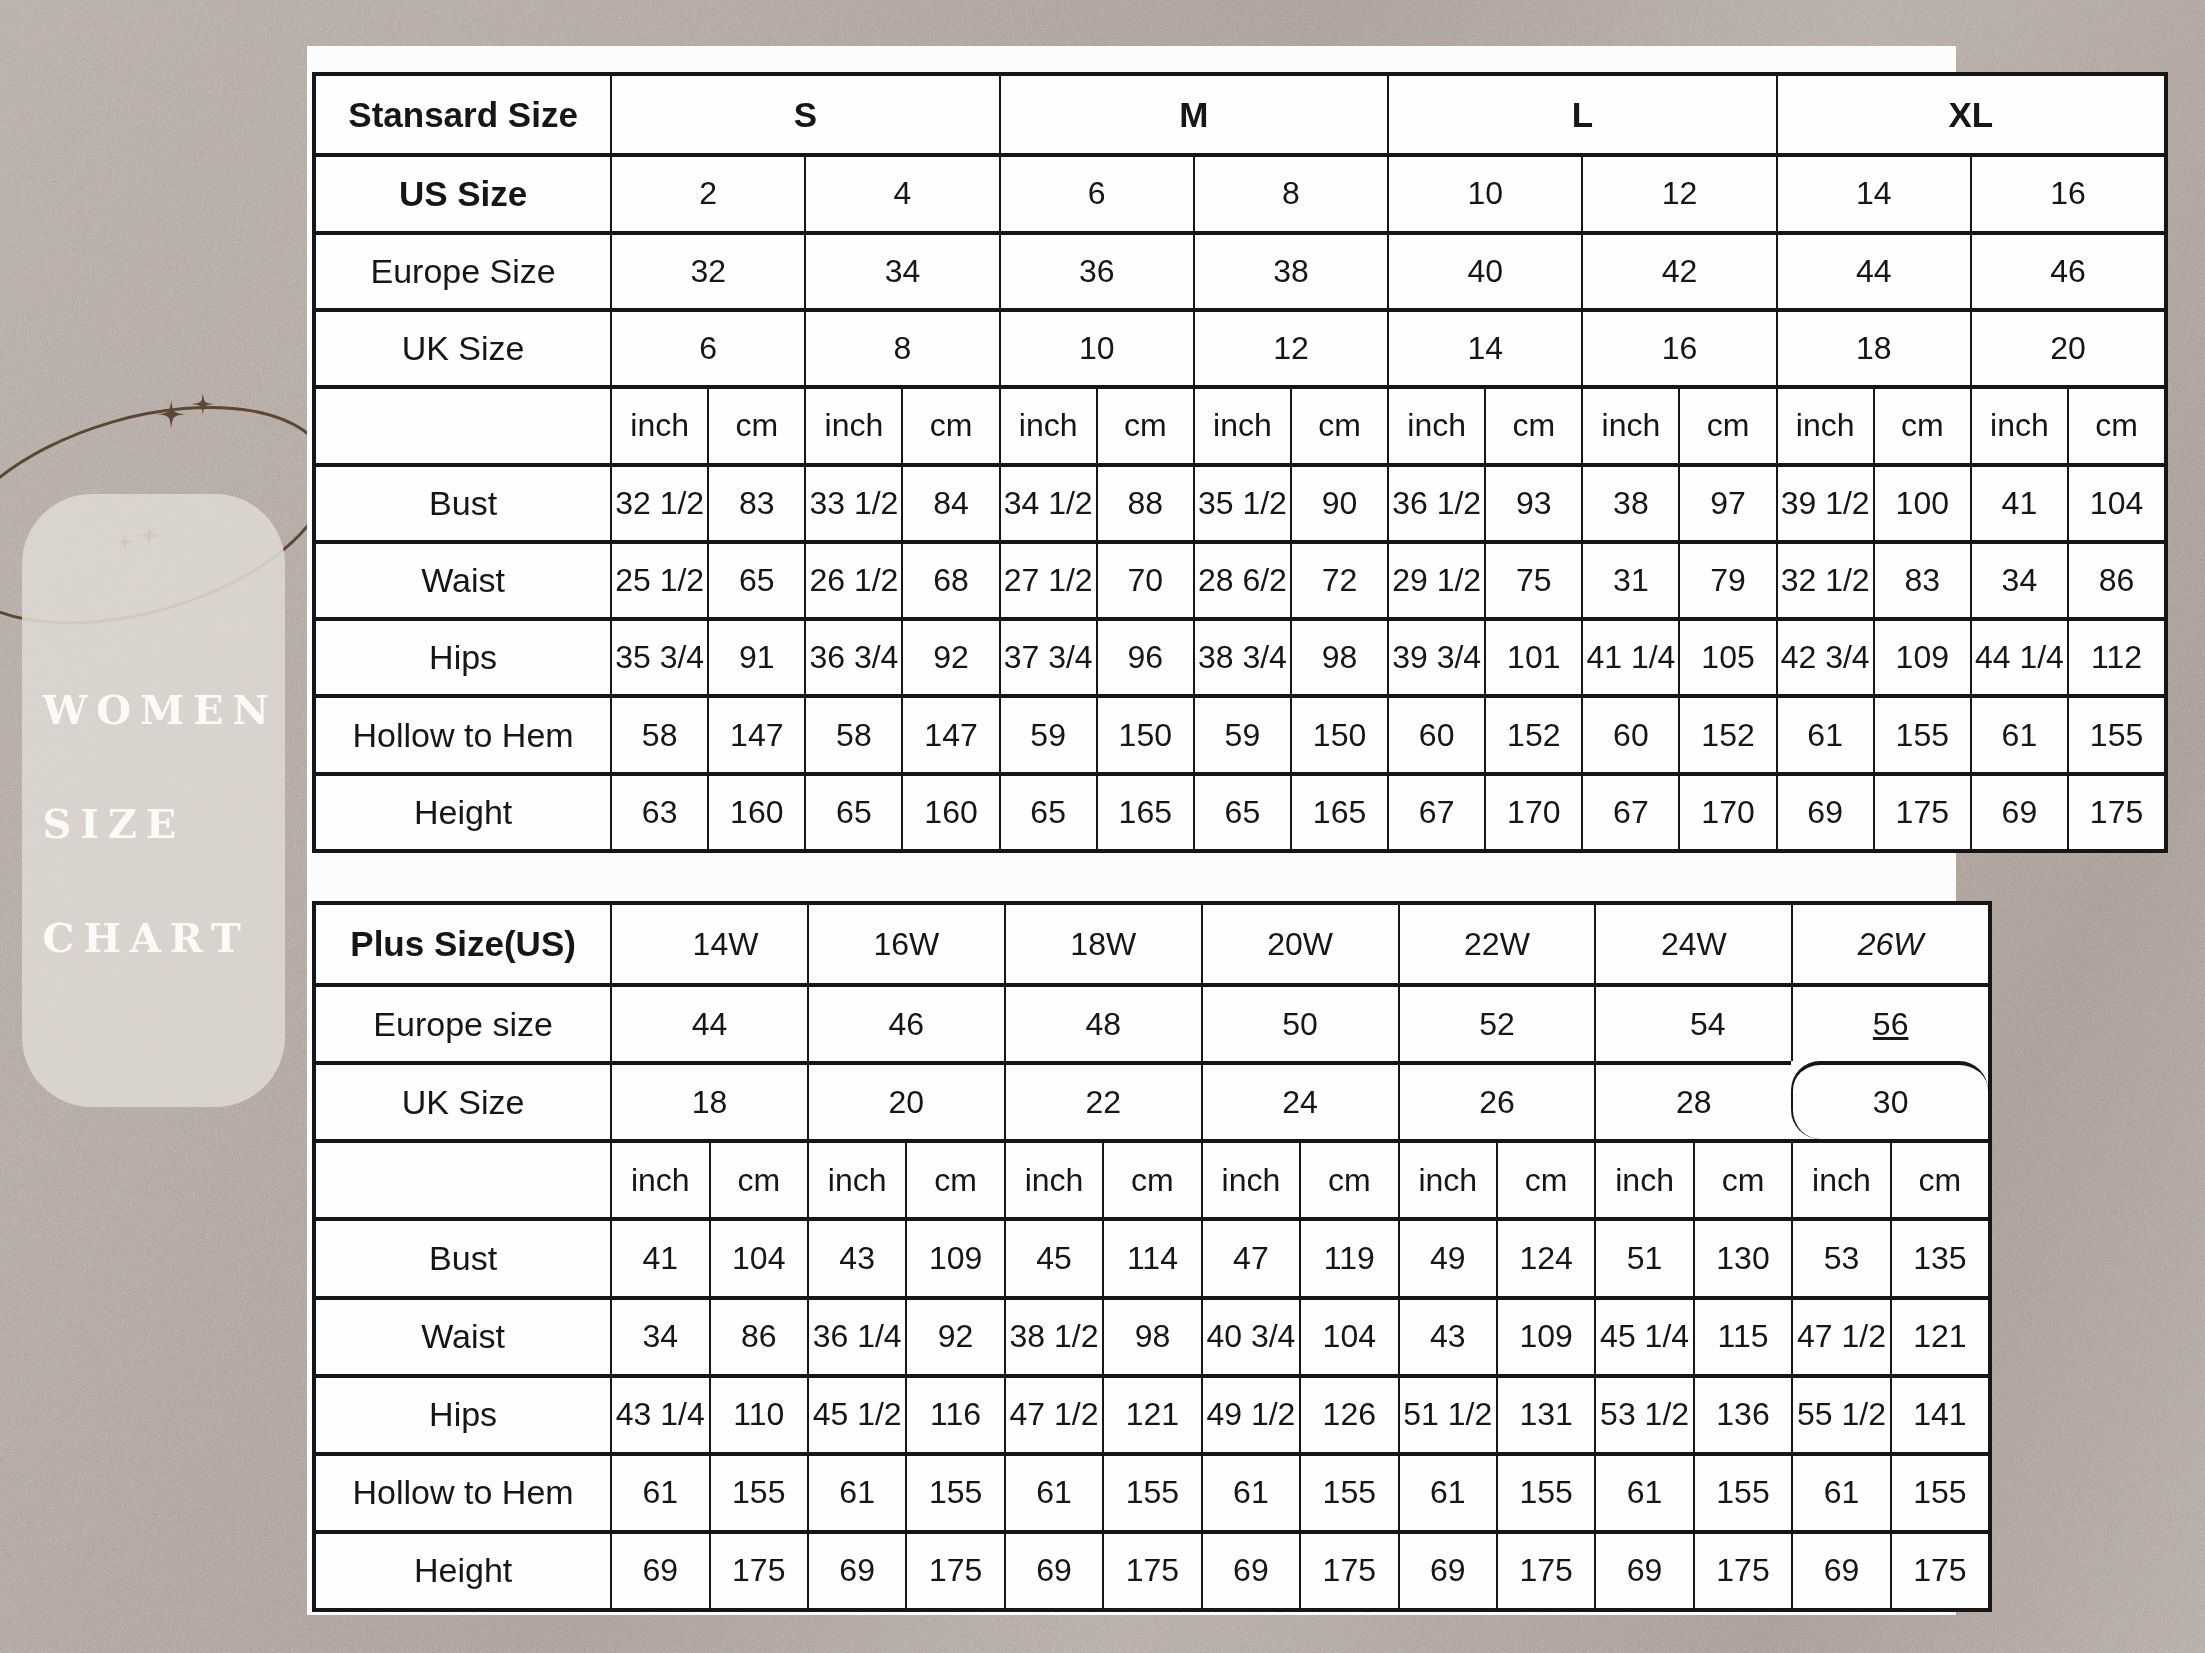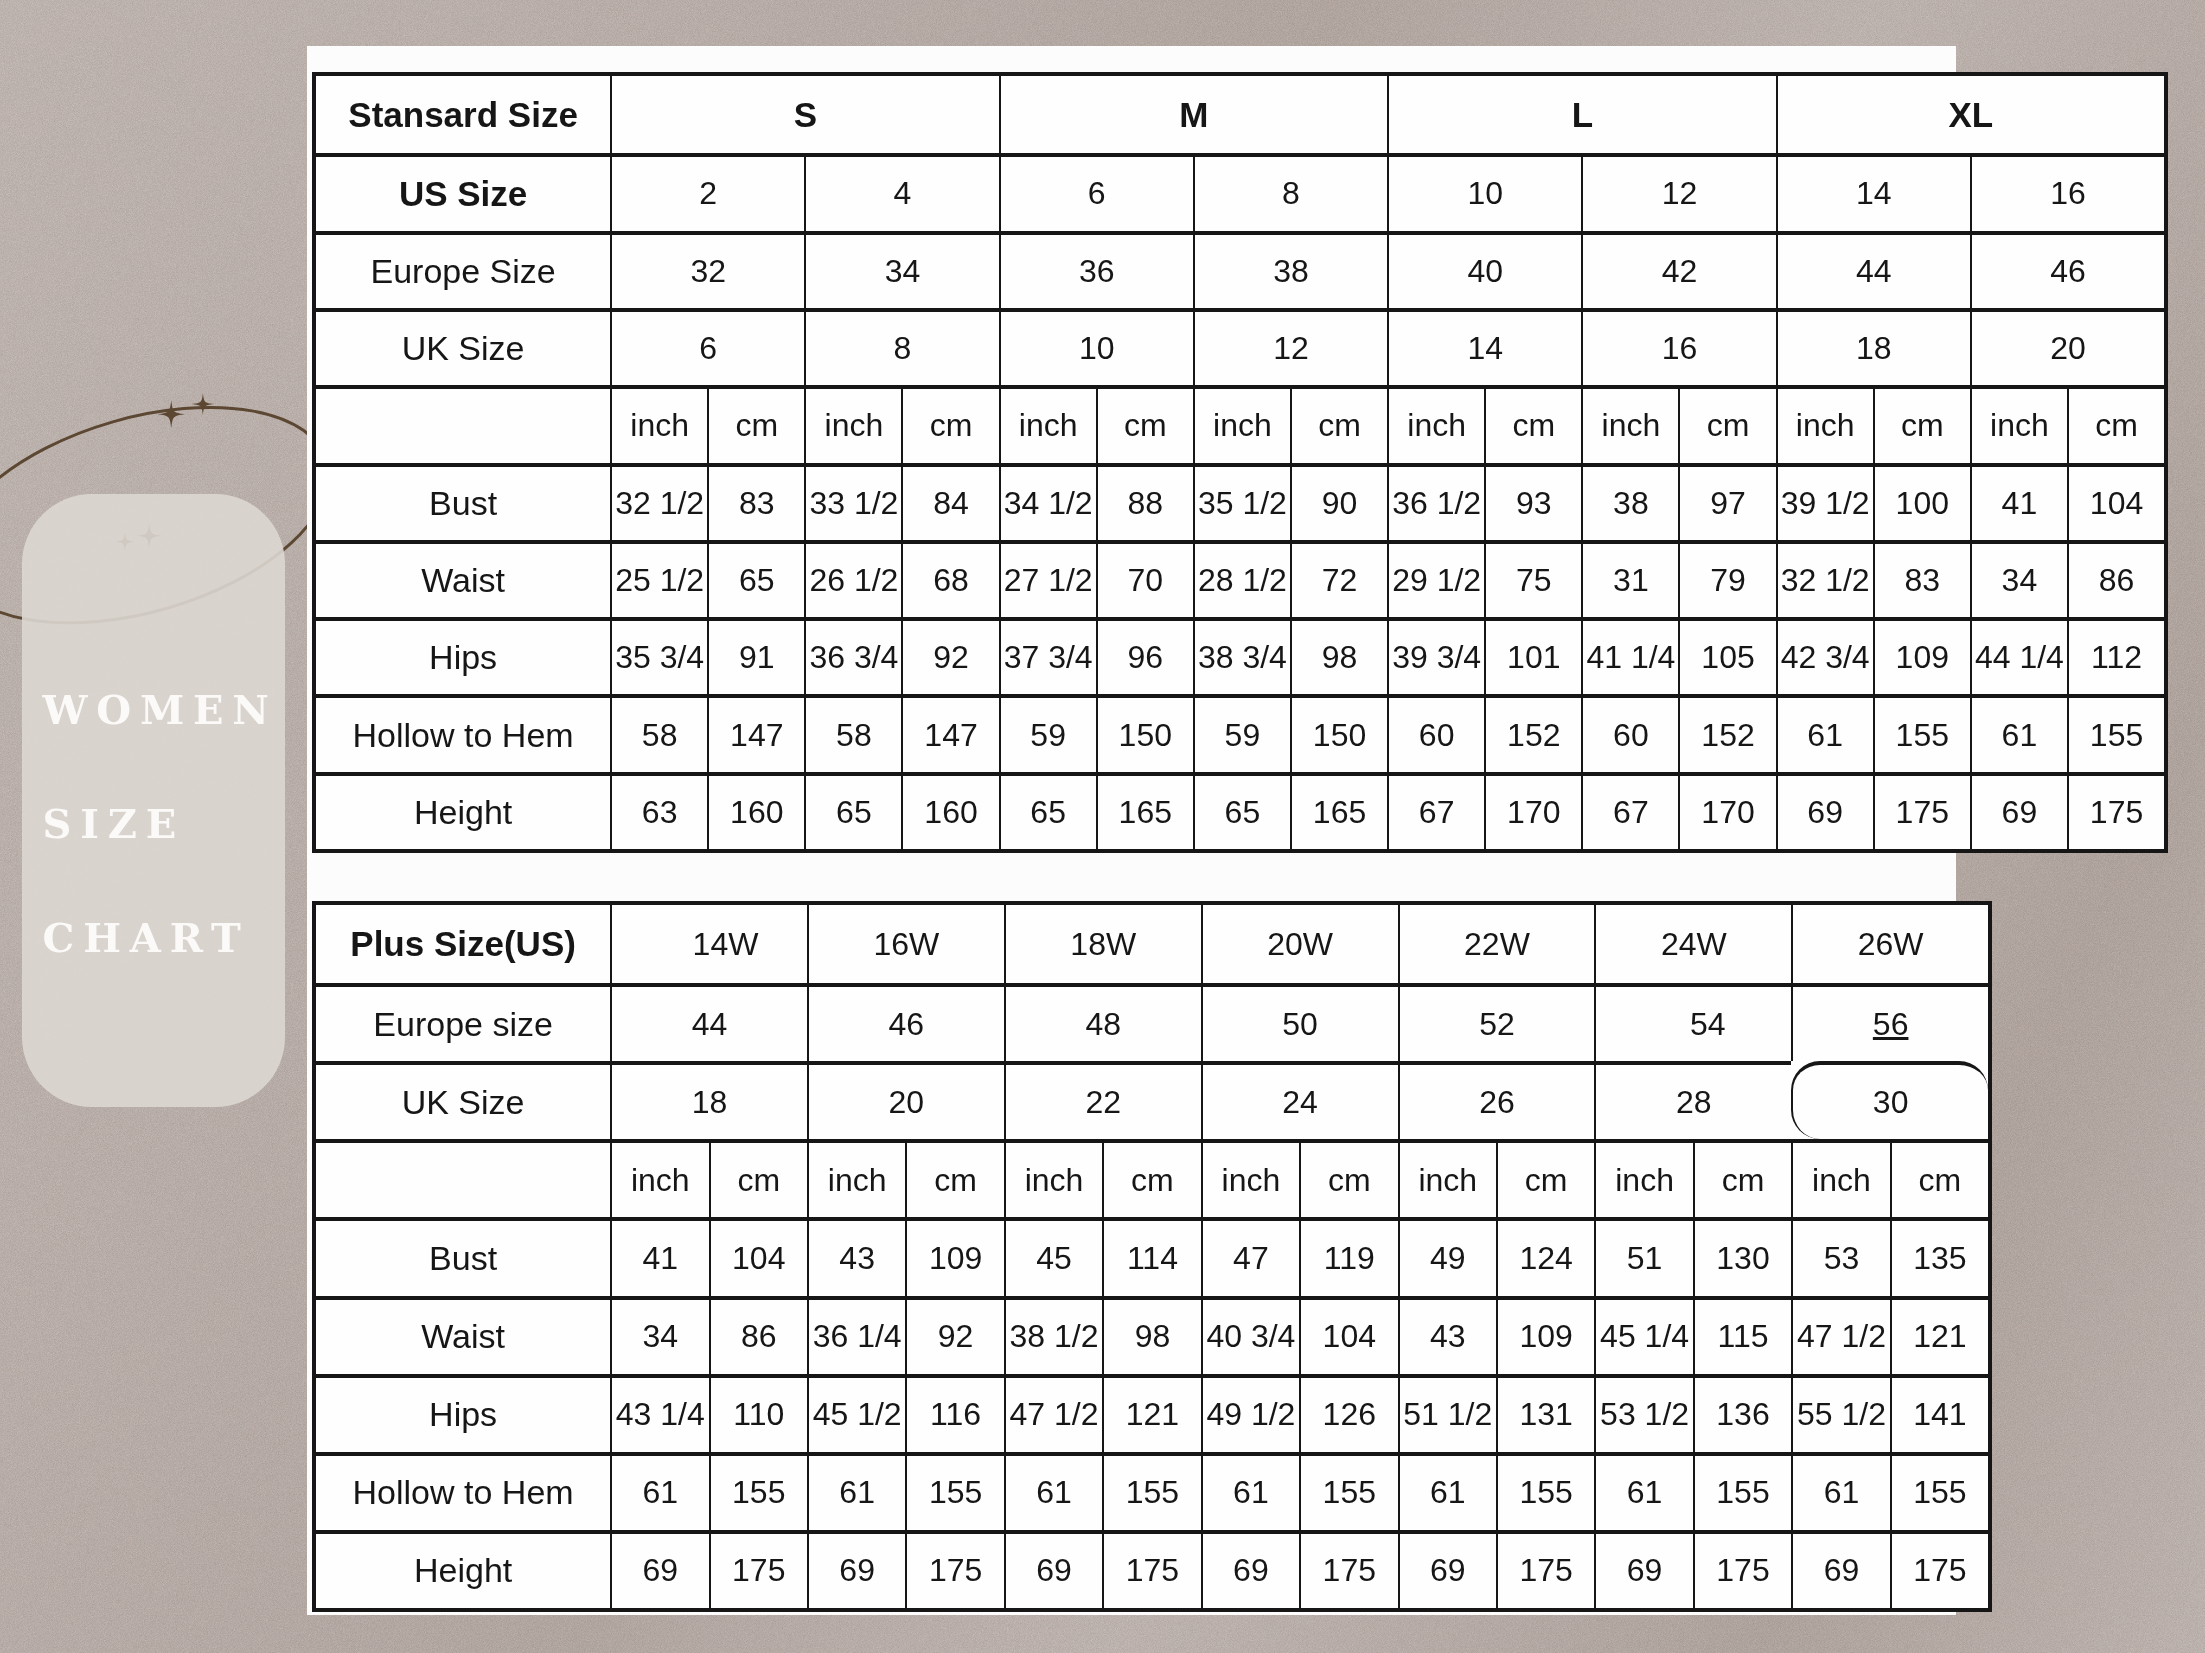--- a/index.html
+++ b/index.html
@@ -130,21 +130,21 @@
         <div class="cell">100</div>
         <div class="cell">41</div>
         <div class="cell">104</div>
         <div class="cell label">Waist</div>
         <div class="cell">25 1/2</div>
         <div class="cell">65</div>
         <div class="cell">26 1/2</div>
         <div class="cell">68</div>
         <div class="cell">27 1/2</div>
         <div class="cell">70</div>
-        <div class="cell">28 1/2</div>
+        <div class="cell">28 6/2</div>
         <div class="cell">72</div>
         <div class="cell">29 1/2</div>
         <div class="cell">75</div>
         <div class="cell">31</div>
         <div class="cell">79</div>
         <div class="cell">32 1/2</div>
         <div class="cell">83</div>
         <div class="cell">34</div>
         <div class="cell">86</div>
         <div class="cell label">Hips</div>
@@ -200,21 +200,21 @@
         <div class="cell">175</div>
       </div>
     <div class="table" id="plus-table" style="grid-template-columns: 294px repeat(14, 1fr); grid-template-rows: repeat(9, 1fr);">
         <div class="cell label b nt">Plus Size(US)</div>
         <div class="cell nt" style="grid-column: span 2; padding-left: 32px;">14W</div>
         <div class="cell nt" style="grid-column: span 2;">16W</div>
         <div class="cell nt" style="grid-column: span 2;">18W</div>
         <div class="cell nt" style="grid-column: span 2;">20W</div>
         <div class="cell nt" style="grid-column: span 2;">22W</div>
         <div class="cell nt" style="grid-column: span 2;">24W</div>
-        <div class="cell nt" style="grid-column: span 2;">26W</div>
+        <div class="cell nt" style="grid-column: span 2; font-style: italic;">26W</div>
         <div class="cell label">Europe size</div>
         <div class="cell" style="grid-column: span 2;">44</div>
         <div class="cell" style="grid-column: span 2;">46</div>
         <div class="cell" style="grid-column: span 2;">48</div>
         <div class="cell" style="grid-column: span 2;">50</div>
         <div class="cell" style="grid-column: span 2;">52</div>
         <div class="cell" style="grid-column: span 2; padding-left: 28px;">54</div>
         <div class="cell" style="grid-column: span 2; text-decoration: underline;">56</div>
         <div class="cell label">UK Size</div>
         <div class="cell" style="grid-column: span 2;">18</div>

